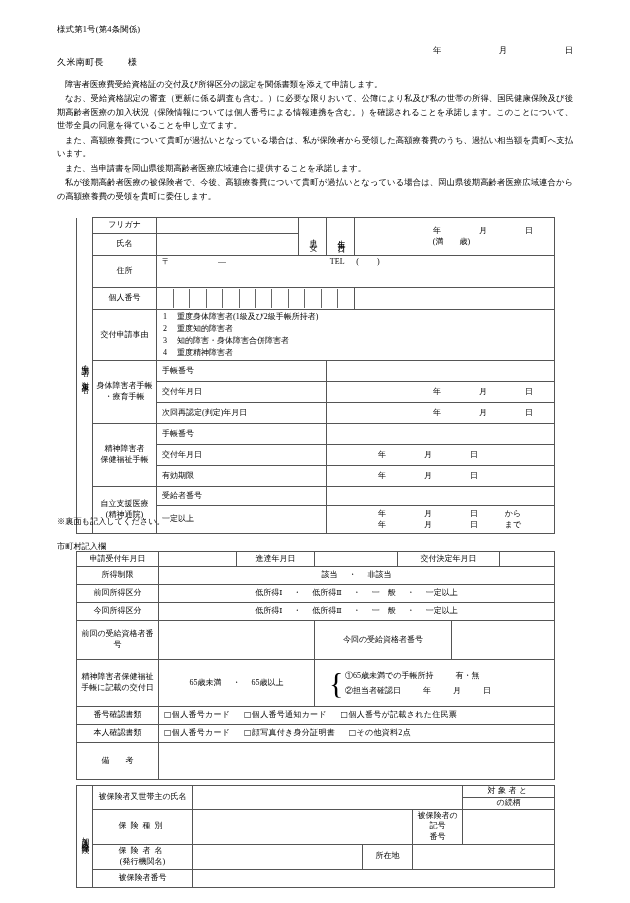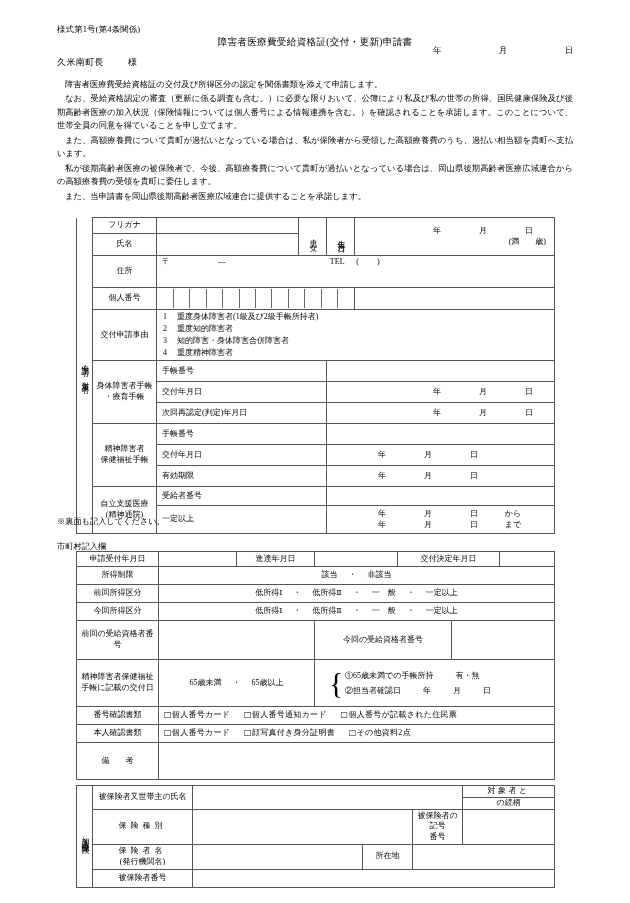--- a/index.html
+++ b/index.html
@@ -201,36 +201,35 @@
 
   .sparse { letter-spacing: 4px; }
   .sparse2 { letter-spacing: 2.5px; }
 </style>
 </head>
 <body>
 
 <div class="page">
 
   <div class="form-no">様式第1号(第4条関係)</div>
-  <div class="doc-title">障害者医療費受給資格証(交付・更新)申請書</div>
   <div class="date-line">
     <span>年</span>
     <span>月</span>
     <span>日</span>
   </div>
   <div class="addressee">
     <span>久米南町長</span><span class="sama">様</span>
   </div>
 
   <div class="body-text">
     <p>障害者医療費受給資格証の交付及び所得区分の認定を関係書類を添えて申請します。</p>
     <p>なお、受給資格認定の審査（更新に係る調査も含む。）に必要な限りおいて、公簿により私及び私の世帯の所得、国民健康保険及び後期高齢者医療の加入状況（保険情報については個人番号による情報連携を含む。）を確認されることを承諾します。このことについて、世帯全員の同意を得ていることを申し立てます。</p>
     <p>また、高額療養費について貴町が過払いとなっている場合は、私が保険者から受領した高額療養費のうち、過払い相当額を貴町へ支払います。</p>
+    <p>また、当申請書を岡山県後期高齢者医療広域連合に提供することを承諾します。</p>
     <p>私が後期高齢者医療の被保険者で、今後、高額療養費について貴町が過払いとなっている場合は、岡山県後期高齢者医療広域連合からの高額療養費の受領を貴町に委任します。</p>
-    <p>また、当申請書を岡山県後期高齢者医療広域連合に提供することを承諾します。</p>
   </div>
 
   <table class="tbl-main">
     <colgroup>
       <col style="width:16px">
       <col style="width:64px">
       <col style="width:142px">
       <col style="width:28px">
       <col style="width:28px">
       <col style="width:200px">
@@ -248,21 +247,21 @@
       </td>
       <td rowspan="2">
         <div class="vert">生年月日</div>
       </td>
       <td rowspan="2">
         <div class="ymd">
           <span>年</span>
           <span>月</span>
           <span>日</span>
         </div>
-        <div style="text-align:right;padding-right:6px">(満　　歳)</div>
+        <div style="padding-right:6px">(満　　歳)</div>
       </td>
     </tr>
 
     <tr>
       <td style="height:19px">氏名</td>
       <td></td>
     </tr>
 
     <tr>
       <td style="height:29px">住所</td>

